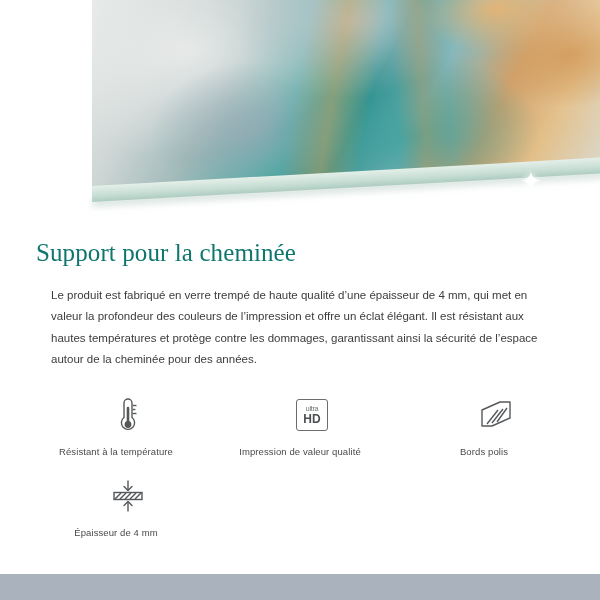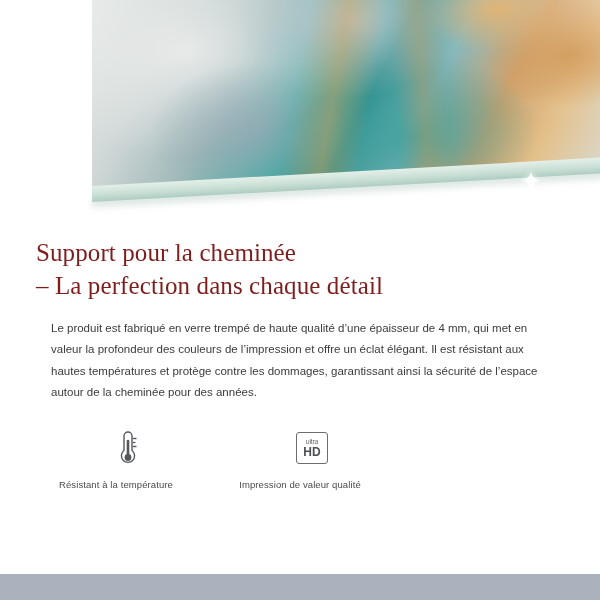--- a/index.html
+++ b/index.html
@@ -91,21 +91,21 @@
   .sparkle.s3 { left: 498px; top: 190px; font-size: 12px; }
 
   
   .content {
     padding: 18px 36px 0 36px;
   }
   .headline {
     font-family: "Liberation Serif", serif;
     font-size: 25px;
     line-height: 1.32;
-    color: #7f1d1d;
+    color: #0f766e;
     font-weight: 400;
     margin: 0 0 16px 0;
     letter-spacing: 0.1px;
   }
   .headline .line2 {
     display: block;
   }
   .body-copy {
     font-family: "Liberation Sans", sans-serif;
     font-size: 11.5px;
@@ -180,21 +180,20 @@
     <div class="hero-edge"></div>
     <div class="hero-edge-shadow"></div>
     <div class="sparkle s1">✦</div>
     <div class="sparkle s2">✦</div>
     <div class="sparkle s3">✧</div>
   </div>
 
   <div class="content">
     <h1 class="headline">
       <span>Support pour la cheminée</span>
-      <span class="line2">– La perfection dans chaque détail</span>
     </h1>
     <p class="body-copy">Le produit est fabriqué en verre trempé de haute qualité d’une épaisseur de 4 mm, qui met en valeur la profondeur des couleurs de l’impression et offre un éclat élégant. Il est résistant aux hautes températures et protège contre les dommages, garantissant ainsi la sécurité de l’espace autour de la cheminée pour des années.</p>
   </div>
 
   <div class="features">
 
     <div class="feature">
       <div class="feature-icon">
         <svg width="26" height="40" viewBox="0 0 26 40" fill="none" stroke="#55585a" stroke-width="1.4">
           <path d="M13 4 a4 4 0 0 1 4 4 v14.5 a6.6 6.6 0 1 1 -8 0 V8 a4 4 0 0 1 4 -4 z"></path>
@@ -213,18 +212,46 @@
         <div class="ultrahd">
           <div class="u1">ultra</div>
           <div class="u2">HD</div>
         </div>
       </div>
       <div class="feature-label">Impression de valeur qualité</div>
     </div>
 
 
 
-
+    <div class="feature">
+      <div class="feature-icon">
+        <svg width="36" height="34" viewBox="0 0 36 34" fill="none" stroke="#55585a" stroke-width="1.4">
+          <path d="M4 28 V12 L22 4 H32 V20 L14 28 Z" stroke-linejoin="round"></path>
+          <line x1="9" y1="26" x2="20" y2="12"></line>
+          <line x1="14" y1="25" x2="25" y2="11"></line>
+          <line x1="19" y1="24" x2="29" y2="10"></line>
+        </svg>
+      </div>
+      <div class="feature-label">Bords polis</div>
+    </div>
+
+    <div class="feature">
+      <div class="feature-icon">
+        <svg width="40" height="36" viewBox="0 0 40 36" fill="none" stroke="#55585a" stroke-width="1.4">
+          <line x1="20" y1="3" x2="20" y2="12" stroke-linecap="round"></line>
+          <polyline points="16,8.5 20,12.5 24,8.5" stroke-linecap="round" stroke-linejoin="round"></polyline>
+          <rect x="6" y="14.5" width="28" height="7"></rect>
+          <line x1="7" y1="21" x2="13" y2="15"></line>
+          <line x1="12" y1="21" x2="18" y2="15"></line>
+          <line x1="17" y1="21" x2="23" y2="15"></line>
+          <line x1="22" y1="21" x2="28" y2="15"></line>
+          <line x1="27" y1="21" x2="33" y2="15"></line>
+          <line x1="20" y1="33" x2="20" y2="24" stroke-linecap="round"></line>
+          <polyline points="16,27.5 20,23.5 24,27.5" stroke-linecap="round" stroke-linejoin="round"></polyline>
+        </svg>
+      </div>
+      <div class="feature-label">Épaisseur de 4 mm</div>
+    </div>
 
   </div>
 
   <div class="bottom-bar"></div>
 </div>
 
 </body></html>

